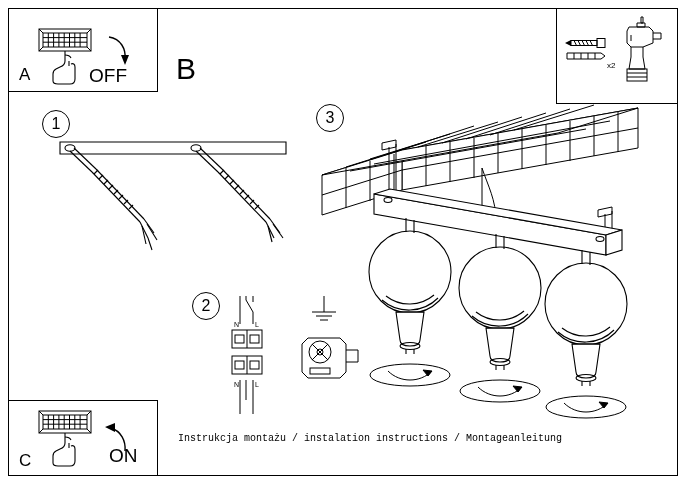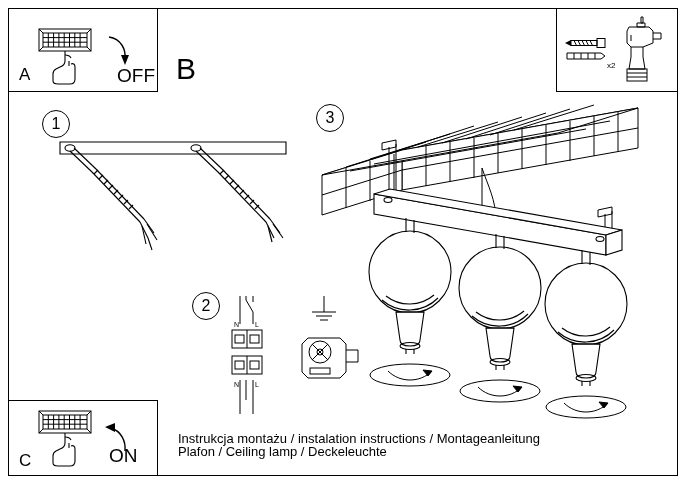--- a/index.html
+++ b/index.html
@@ -28,21 +28,21 @@
   }
   .box {
     position: absolute;
     border: 1.2px solid #000;
     box-sizing: border-box;
     background: #fff;
   }
   
   #panel-a { left: 8px;  top: 8px;  width: 150px; height: 84px; }
   
-  #panel-tools { left: 556px; top: 8px; width: 122px; height: 84px; }
+  #panel-tools { left: 556px; top: 8px; width: 122px; height: 96px; }
   
   #panel-c { left: 8px; top: 400px; width: 150px; height: 76px; }
 
   .letter {
     position: absolute;
     font-size: 17px;
     font-weight: 400;
     color: #000;
     font-family: "Liberation Sans", sans-serif;
   }
@@ -66,24 +66,24 @@
     border-radius: 50%;
     text-align: center;
     line-height: 25px;
     font-size: 16px;
     color: #000;
     background: #fff;
     font-family: "Liberation Sans", sans-serif;
   }
   .caption {
     position: absolute;
-    font-size: 13px;
+    font-size: 10px;
     line-height: 13px;
     color: #000;
-    font-family: Liberation Sans, sans-serif;
+    font-family: Liberation Mono, monospace;
     white-space: nowrap;
   }
   .x2 {
     position: absolute;
     font-size: 8px;
     color: #000;
     font-family: "Liberation Sans", sans-serif;
   }
   svg { display: block; }
   .sv { position: absolute; left: 0; top: 0; }
@@ -123,21 +123,21 @@
         <path d="M60 57 L60 52"></path>
         <path d="M56 46 C59 46 61 47 62 49"></path>
       </g>
 
       <g fill="none" stroke="#000" stroke-width="1.4">
         <path d="M100 28 C112 30 117 40 116 50"></path>
       </g>
       <polygon points="116,56 112,46 120,46" fill="#000"></polygon>
     </svg>
     <div class="letter" style="left:10px; top:56px;">A</div>
-    <div class="onoff" style="left:108px; top:56px;">OFF</div>
+    <div class="onoff" style="left:80px; top:56px;">OFF</div>
   </div>
 
   <div class="box" id="panel-tools">
     <svg class="sv" width="122" height="84" viewBox="0 0 122 84">
 
       <g fill="none" stroke="#000" stroke-width="1">
         <path d="M8 34 L14 31 L14 37 Z" fill="#000" stroke="none"></path>
         <rect x="14" y="31.5" width="26" height="5"></rect>
         <line x1="17" y1="31.5" x2="19.5" y2="36.5"></line>
         <line x1="21" y1="31.5" x2="23.5" y2="36.5"></line>
@@ -404,15 +404,14 @@
       <line x1="280" y1="291" x2="280" y2="296"></line>
     </g>
     <g fill="none" stroke="#000" stroke-width="1">
       <ellipse cx="276" cy="317" rx="40" ry="11"></ellipse>
       <path d="M254 313 C260 319 268 322 276 322 C284 322 292 319 298 313"></path>
       <polygon points="298,313 289,312 294,318" fill="#000"></polygon>
     </g>
   </svg>
 
   <div class="caption" style="left:178px; top:432px;">Instrukcja montażu / instalation instructions / Montageanleitung</div>
-  <div class="caption" style="left:178px; top:445px;">Plafon / Ceiling lamp / Deckeleuchte</div>
 
 </div>
 
 </body></html>

